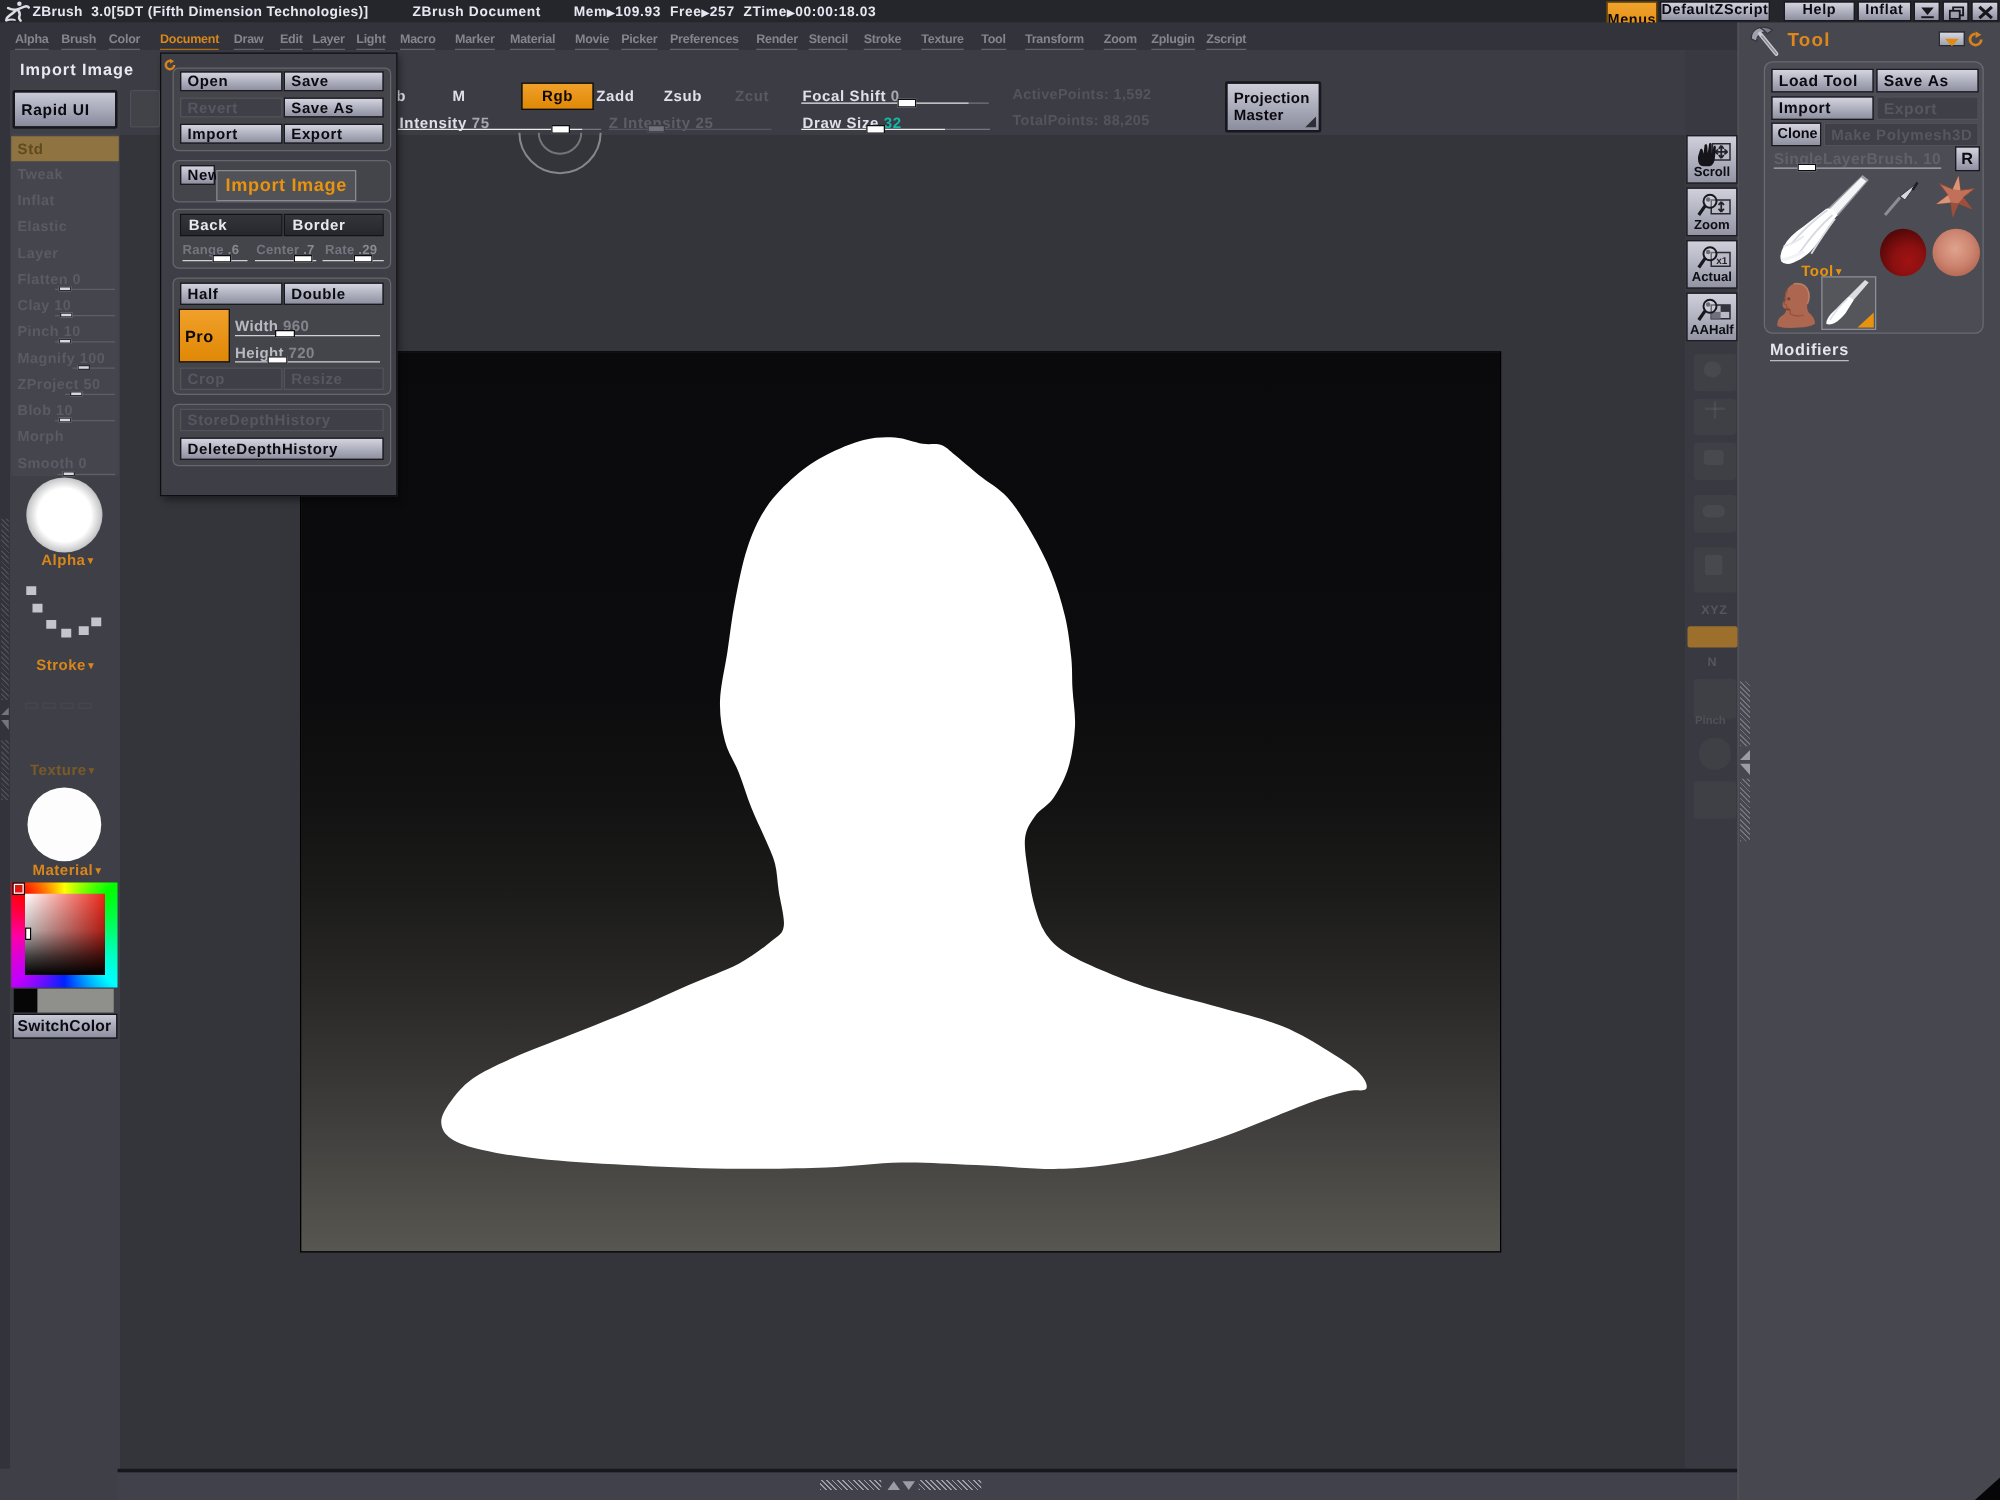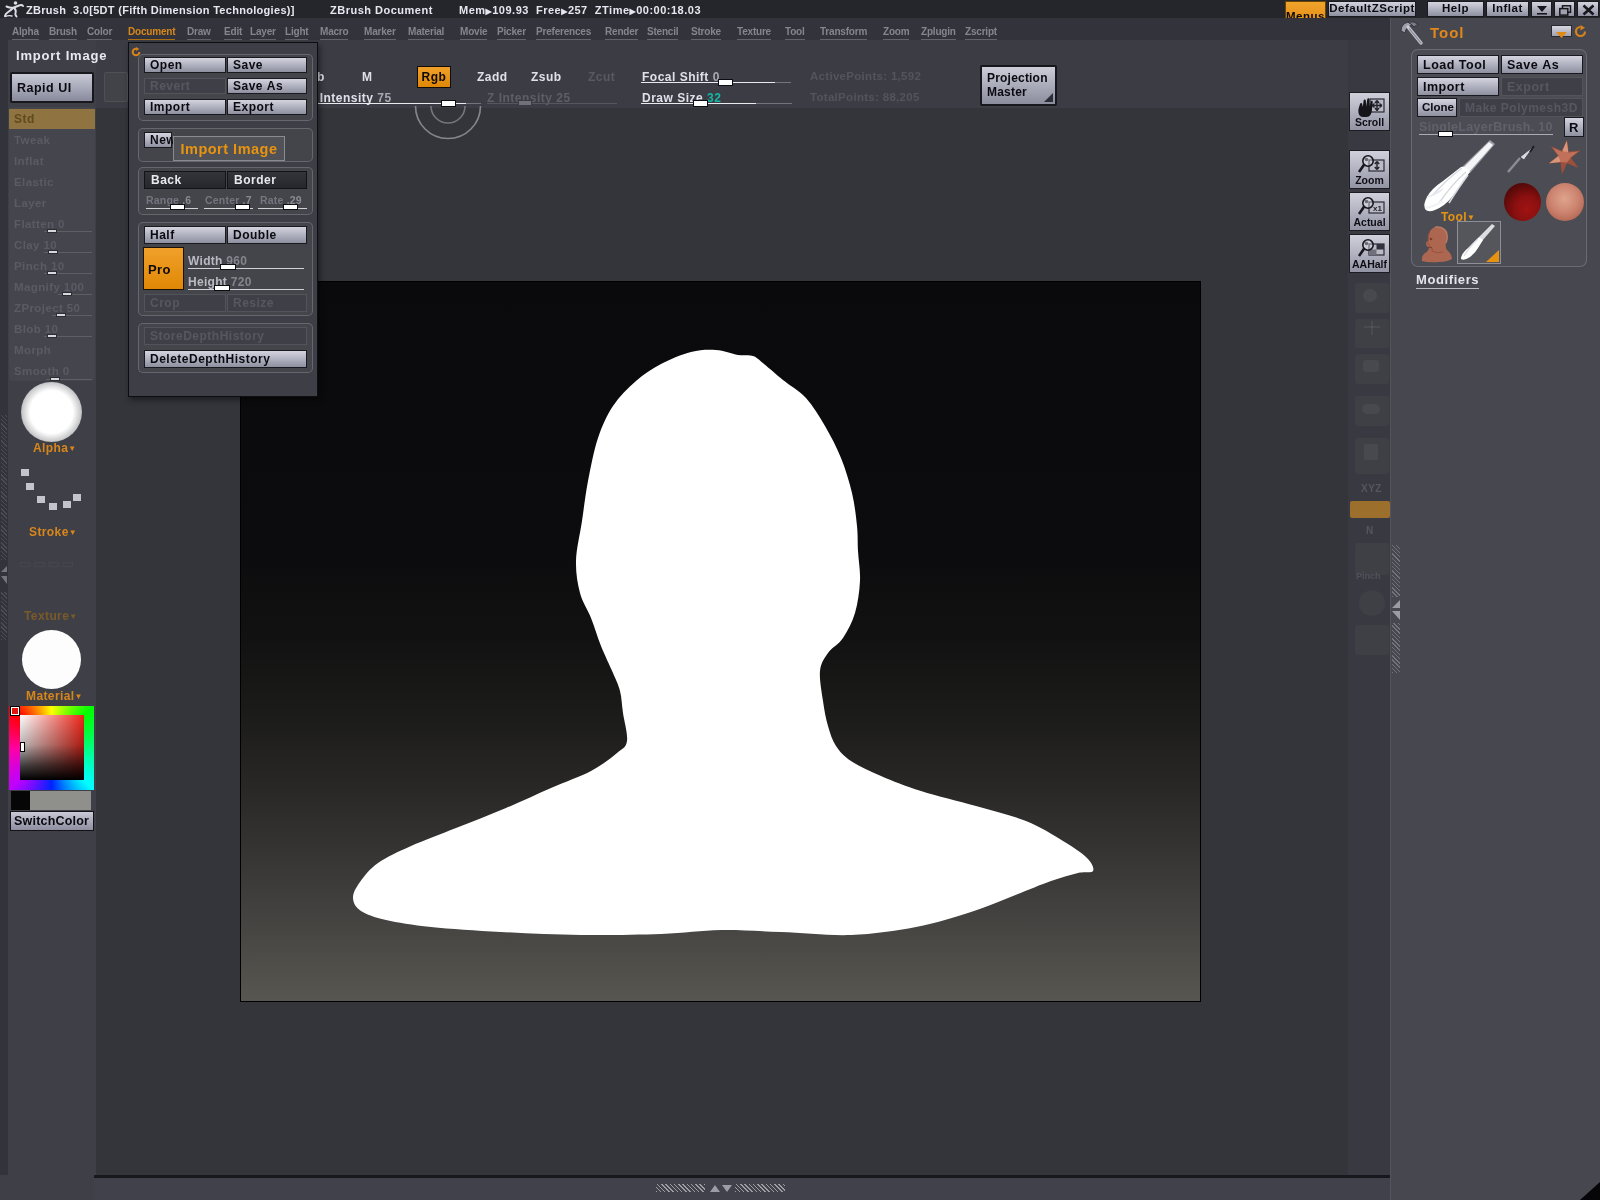--- a/index.html
+++ b/index.html
@@ -94,21 +94,21 @@
   <span class="mi" style="left:883px;">Zoom</span>
   <span class="mi" style="left:921px;">Zplugin</span>
   <span class="mi" style="left:965px;">Zscript</span>
 </div>
 
 <div class="abs" id="header" style="left:96px;top:40px;width:1252px;height:68px;background:#3c3d44;"></div>
 <div class="abs" style="left:104px;top:72px;width:22px;height:28px;border:1px solid rgba(255,255,255,0.07);background:rgba(255,255,255,0.03);border-radius:2px;"></div>
 
 <div class="abs" style="left:317px;top:70px;font-size:12px;color:#dfe0ea;letter-spacing:0.5px;">b</div>
 <div class="abs" style="left:362px;top:70px;font-size:12px;color:#dfe0ea;letter-spacing:0.5px;">M</div>
-<div class="abs" style="left:417px;top:66px;width:34px;height:22px;background:linear-gradient(to bottom,#f0a02a,#e08806);border:1px solid #120d04;box-sizing:border-box;">
+<div class="abs" style="left:417px;top:66px;width:58px;height:22px;background:linear-gradient(to bottom,#f0a02a,#e08806);border:1px solid #120d04;box-sizing:border-box;">
   <span style="position:absolute;left:50%;top:50%;transform:translate(-50%,-50%);font-size:12px;color:#0d0a04;letter-spacing:0.5px;">Rgb</span>
   </div>
 <div class="abs" style="left:477px;top:70px;font-size:12px;color:#dfe0ea;letter-spacing:0.5px;">Zadd</div>
 <div class="abs" style="left:531px;top:70px;font-size:12px;color:#dfe0ea;letter-spacing:0.5px;">Zsub</div>
 <div class="abs" style="left:588px;top:70px;font-size:12px;color:#585961;letter-spacing:0.5px;">Zcut</div>
 <div class="abs" style="left:642px;top:70px;font-size:12px;color:#dfe0ea;letter-spacing:0.5px;">Focal&nbsp;Shift&nbsp;<span style="color:#a7a8b0;">0</span></div>
 <div class="abs" style="left:641px;top:82px;width:134px;height:1px;background:#e9eaee;"></div>
 <div class="abs" style="left:775px;top:82px;width:16px;height:1px;background:#73747c;"></div>
 <div class="handle" style="left:718px;top:79px;width:15px;height:7px;"></div>
 <div class="abs" style="left:810px;top:70px;font-size:11.5px;color:#53545c;letter-spacing:0.3px;">ActivePoints:&nbsp;1,592</div>
@@ -244,21 +244,21 @@
 </svg>
 
 <div class="abs" id="toolpanel" style="left:1390px;top:18px;width:210px;height:1182px;background:#47484f;border-left:1px solid #54555c;box-sizing:border-box;"></div>
 
 <style>
  .rsb{position:absolute;left:1349px;width:41px;height:39px;background:linear-gradient(to bottom,#cfd0da 0%,#b2b3c1 50%,#9294a4 100%);
       border:1px solid #1c1c22;box-sizing:border-box;text-align:center;}
  .rsb .t{position:absolute;bottom:2px;left:0;right:0;font-size:10.5px;color:#0d0d13;letter-spacing:0;}
  .dimic{position:absolute;left:1355px;width:34px;background:rgba(255,255,255,0.03);border-radius:3px;}
 </style>
-<div class="rsb" style="top:92px;">
+<div class="rsb" style="top:108px;">
   <svg style="position:absolute;left:5px;top:3px;" width="31" height="22" viewBox="0 0 31 22">
     <rect x="15" y="3" width="14" height="13" fill="#b9bac6" stroke="#2a2a32" stroke-width="1.2"></rect>
     <path d="M22 4.5 L22 14.5 M17 9.5 L27 9.5 M22 4.5 L20 7 M22 4.5 L24 7 M22 14.5 L20 12 M22 14.5 L24 12 M17 9.5 L19.5 7.5 M17 9.5 L19.5 11.5 M27 9.5 L24.5 7.5 M27 9.5 L24.5 11.5" stroke="#23232b" stroke-width="1.4" fill="none"></path>
     <path d="M8 21 C4 21 3 17 3.5 13 L5 8 C5.5 6.5 7 6.7 7.2 8.2 L7.8 11 L8.6 4.5 C8.8 3 10.6 3 10.8 4.5 L11.2 10.6 L12.2 3.4 C12.5 1.9 14.2 2 14.3 3.6 L14.5 10.8 L15.8 5.6 C16.2 4.2 17.8 4.5 17.7 6 L17 13.5 C16.7 18 15 21 11.5 21 Z" fill="#141419"></path>
   </svg>
   <div class="t">Scroll</div>
   </div>
 <div class="rsb" style="top:150px;">
   <svg style="position:absolute;left:6px;top:3px;" width="30" height="22" viewBox="0 0 30 22">
     <rect x="13" y="6" width="15" height="11" fill="#b9bac6" stroke="#2a2a32" stroke-width="1.2"></rect>

